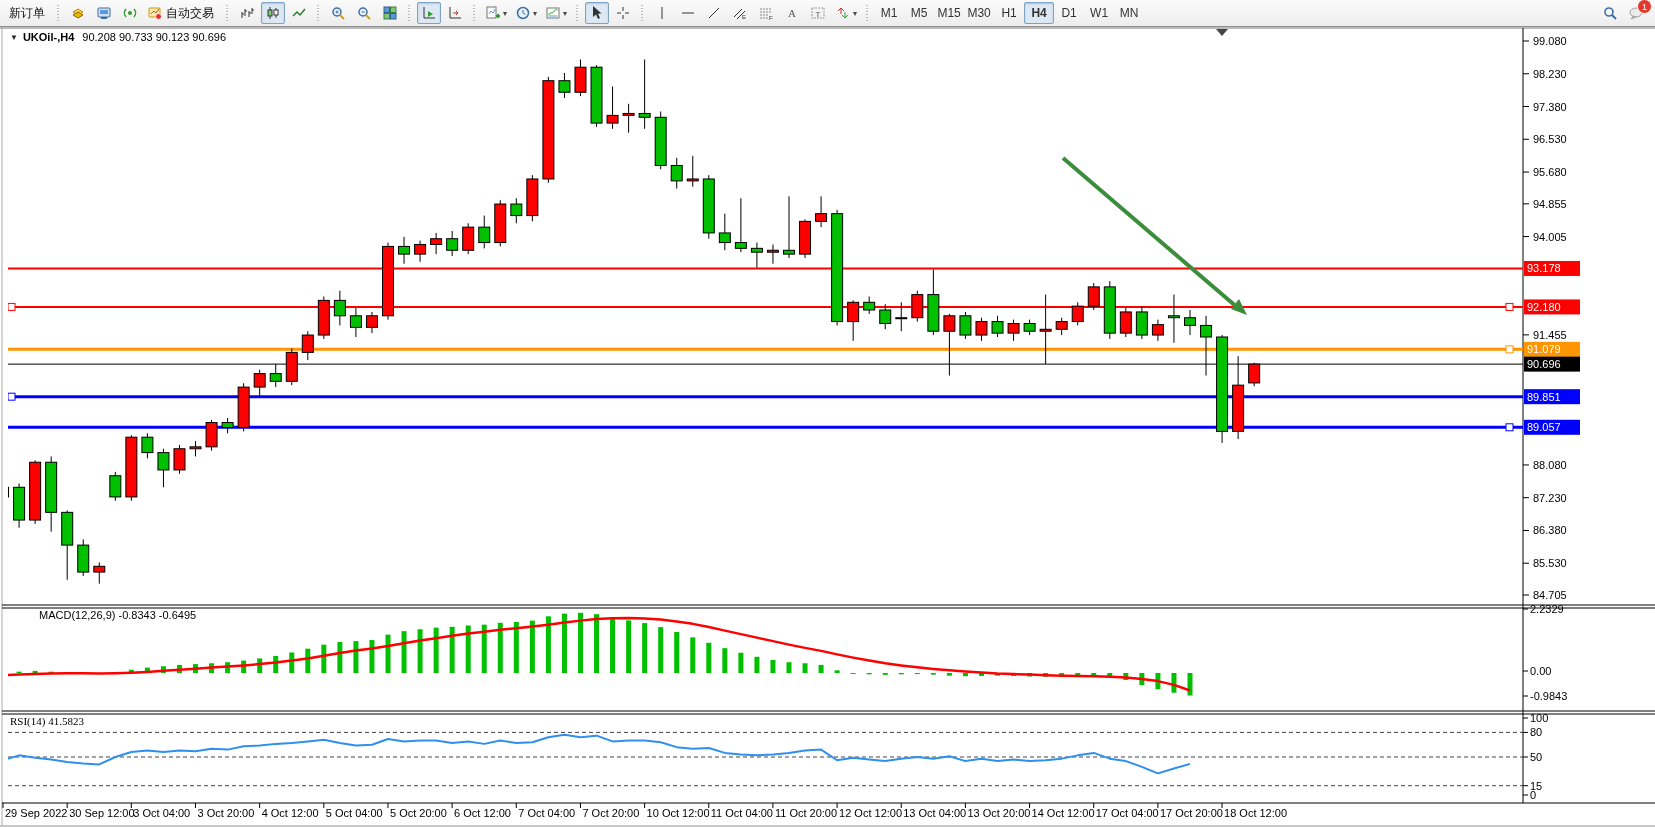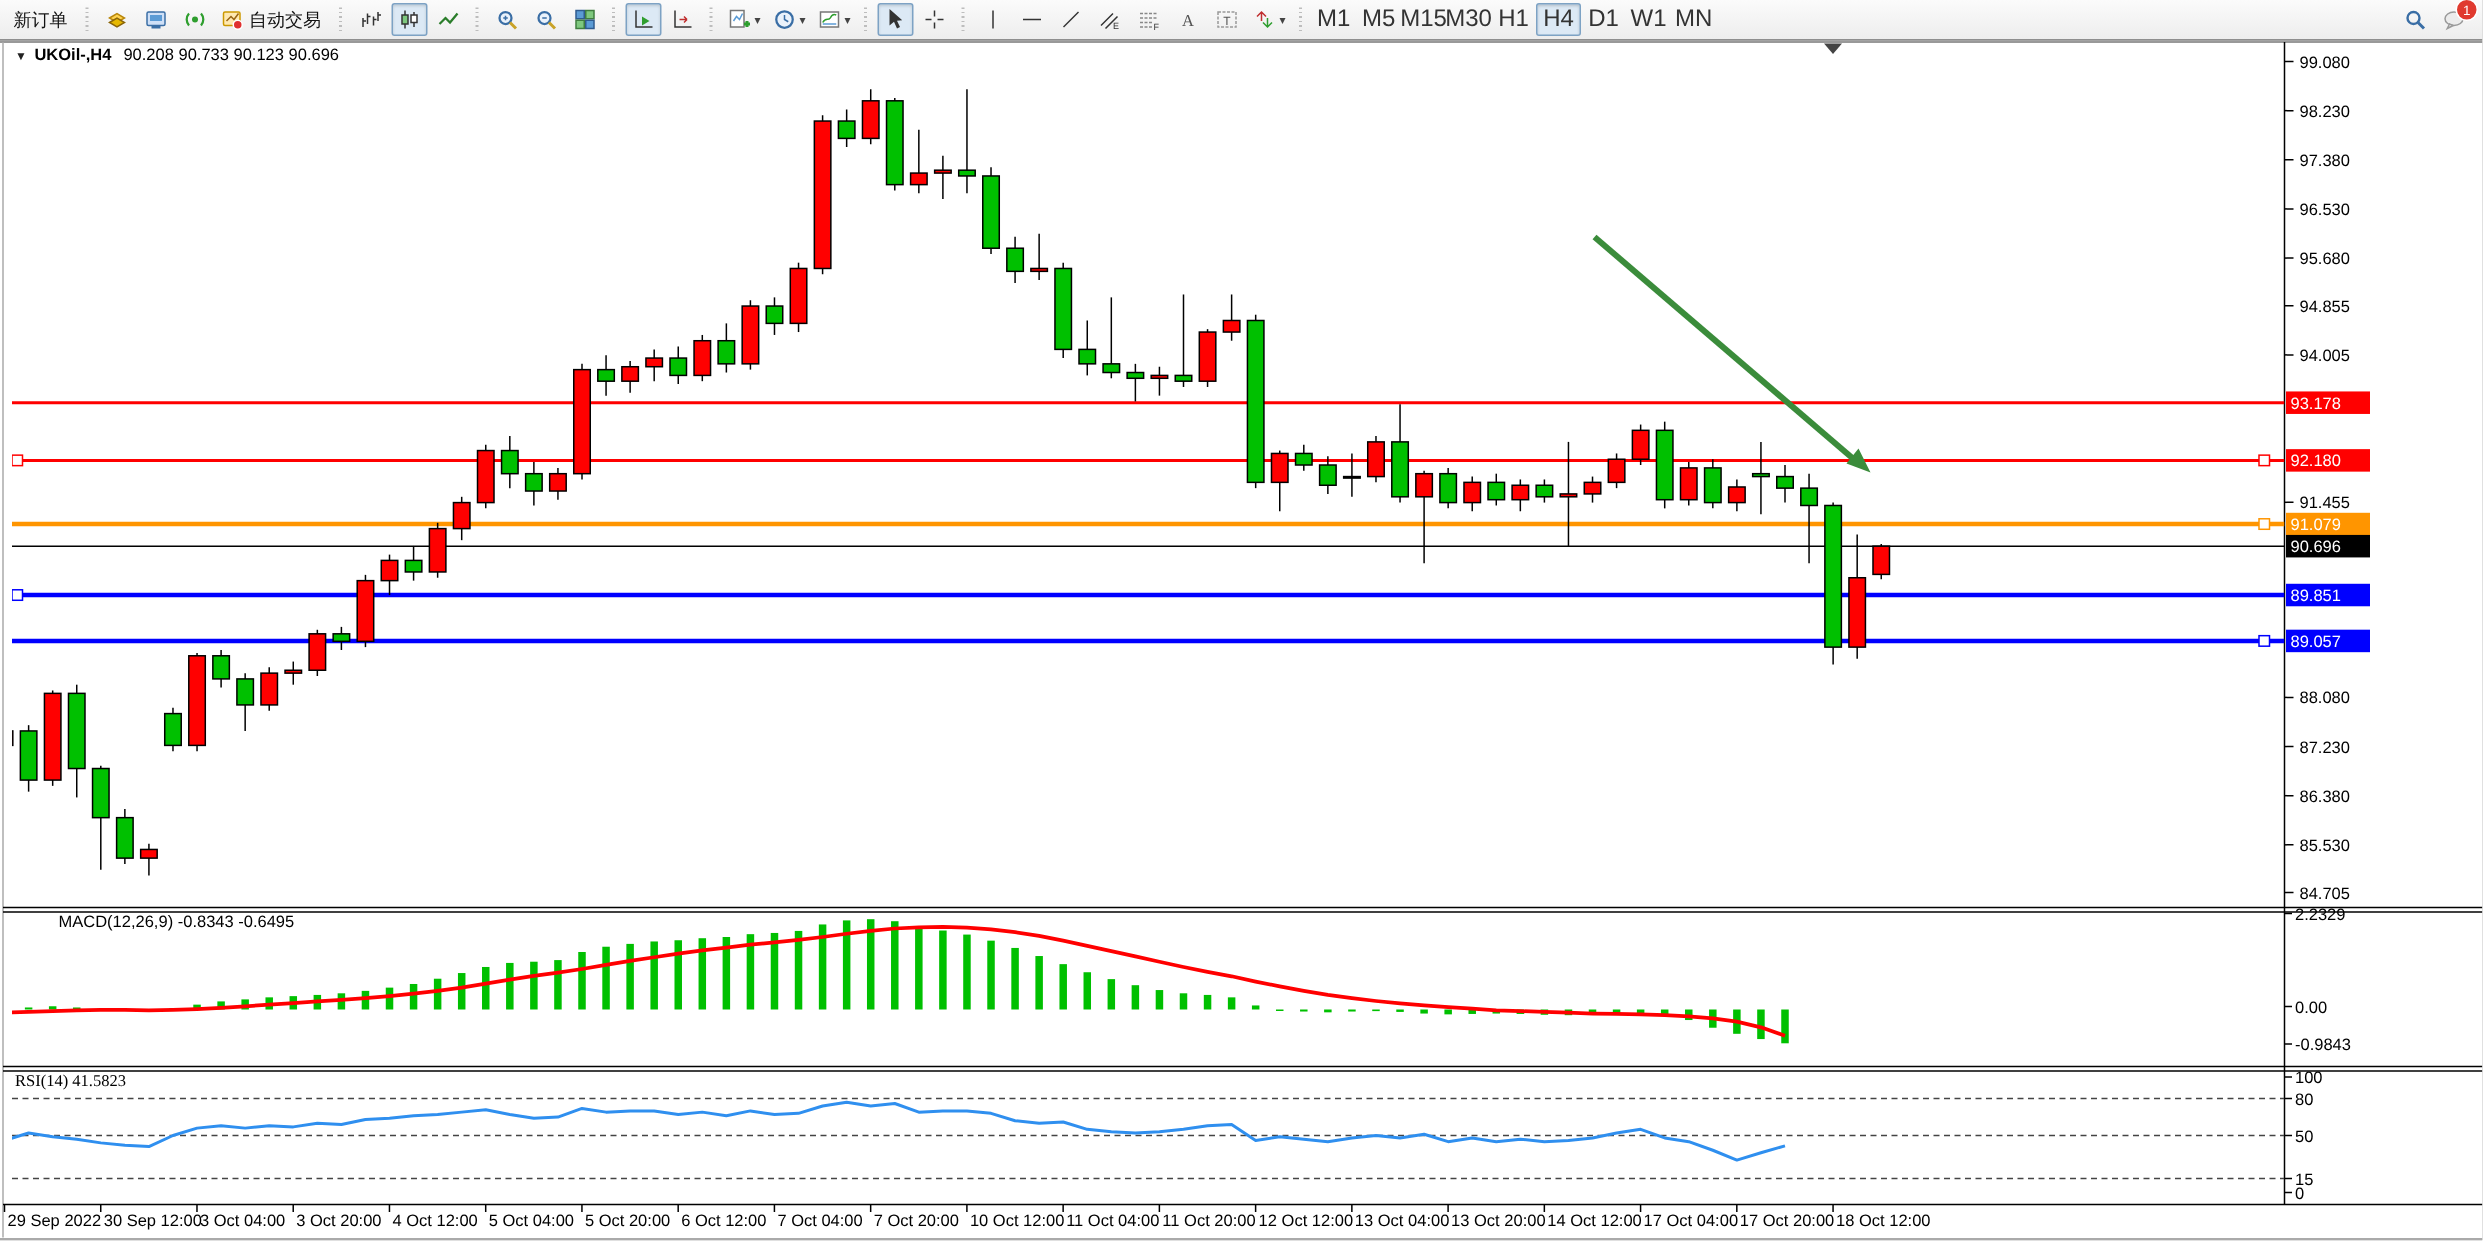--- a/index.html
+++ b/index.html
@@ -1,34 +1,34 @@
 <!DOCTYPE html>
 <html><head>
 <meta charset="utf-8">
 <style>
   html,body{margin:0;padding:0;background:#fff;font-family:"Liberation Sans",sans-serif;}
-  #screen{position:relative;width:1655px;height:827px;overflow:hidden;background:#737373;}
+  #screen{position:relative;width:1655px;height:827px;overflow:hidden;background:#4d7c0f;}
   
   #toolbar{position:absolute;top:0;left:0;width:1655px;height:27px;z-index:3;
     background:linear-gradient(#fbfbfb,#ededed);border-bottom:1px solid #8e8e8e;
     display:flex;align-items:center;padding-left:2px;box-sizing:border-box;}
   .tb-group{display:flex;align-items:center;height:100%;}
   .tb-group + .tb-group::before{content:"";width:5px;height:16px;margin:0 4px;
     background-image:repeating-linear-gradient(#bdbdbd 0 1px,transparent 1px 3px);
     background-size:2px 100%;background-repeat:no-repeat;background-position:1px 0;}
   .tb-btn{display:flex;align-items:center;justify-content:center;height:22px;min-width:24px;
     border:1px solid transparent;border-radius:2px;margin:0 1px;cursor:default;box-sizing:border-box;padding:0 2px;}
   .tb-btn.active{border-color:#7da2c4;background:#dce9f5;box-shadow:inset 0 1px 2px rgba(0,0,0,.15);}
   .tb-btn .ico{display:inline-flex;width:16px;height:16px;}
   .tb-btn .ico svg{width:16px;height:16px;}
   .tb-label{font-size:12px;color:#111;margin:0 3px;white-space:nowrap;}
   .caret{font-size:8px;color:#444;margin-left:2px;}
   .tf-btn{width:28px;height:20px;display:flex;align-items:center;justify-content:center;
-    font-size:16px;color:#333;border:1px solid transparent;border-radius:2px;margin:0;}
-  .tf-btn.active{border-color:#7da2c4;background:#dce9f5;box-shadow:inset 0 1px 2px rgba(0,0,0,.18);}
+    font-size:12px;color:#333;border:1px solid transparent;border-radius:2px;margin:0;}
+  .tf-btn.active{border-color:#7da2c4;background:#dce9f5;box-shadow:inset 0 1px 2px rgba(0,0,0,.18);font-weight:bold;}
   #tb-right{margin-left:auto;display:flex;align-items:center;margin-right:6px;}
   .badge-wrap{position:relative;}
   #chat-badge{position:absolute;top:-4px;right:-5px;width:13px;height:13px;border-radius:50%;
     background:#e03a2f;color:#fff;font-size:9px;display:flex;align-items:center;justify-content:center;
     border:1px solid #fff;}
   
   #plot{position:absolute;top:0;left:0;z-index:1;}
   .overlay{position:absolute;z-index:2;font-size:11px;color:#000;white-space:nowrap;}
   #chart-title{top:31px;left:10px;display:flex;align-items:center;}
   #chart-title .tgl{font-size:8px;margin-right:5px;color:#222;}

